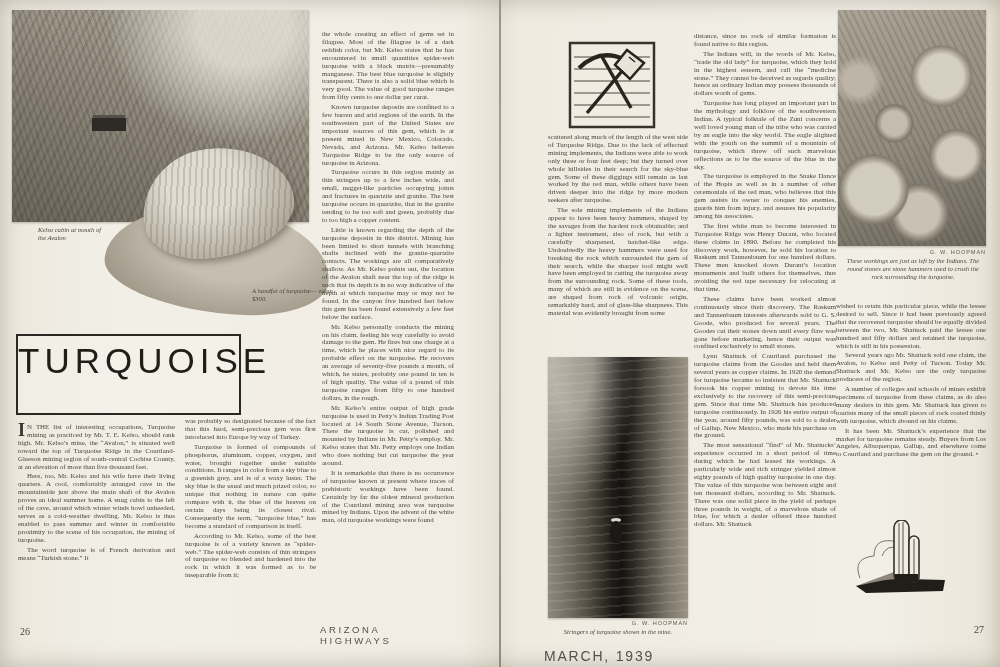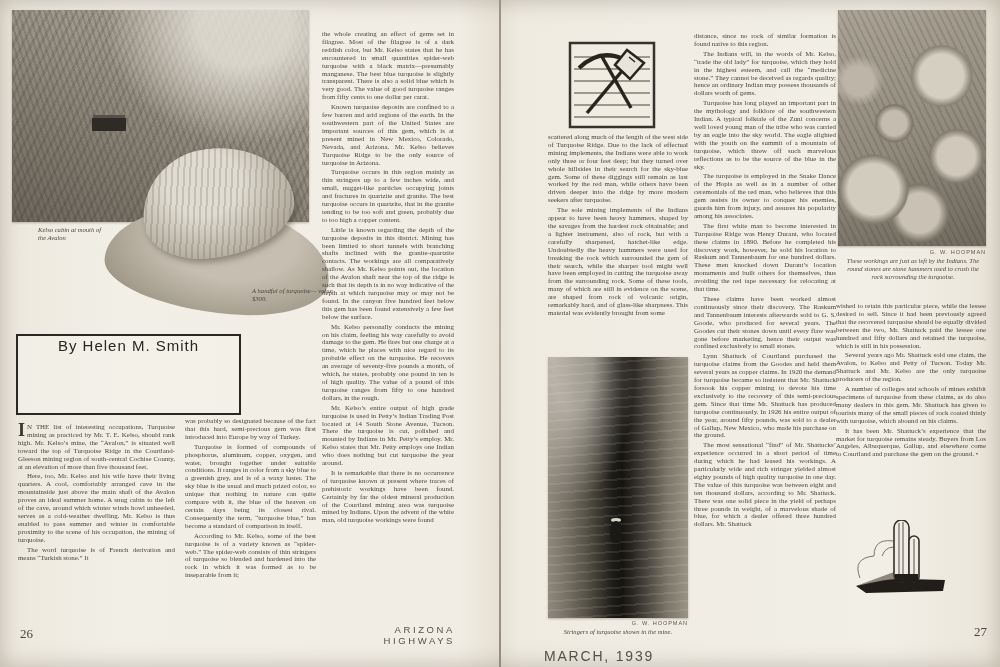--- a/index.html
+++ b/index.html
@@ -47,21 +47,21 @@
     background:
       radial-gradient(circle at 24% 76%,#d2ccbf 0 12%,#837c6f 16%,rgba(0,0,0,0) 17%),
       radial-gradient(circle at 55% 86%,#c9c2b4 0 9%,#7d7669 13%,rgba(0,0,0,0) 14%),
       radial-gradient(circle at 80% 62%,#cfc8bb 0 10%,#837c6f 14%,rgba(0,0,0,0) 15%),
       radial-gradient(circle at 38% 48%,#c4bdaf 0 8%,#7d7669 12%,rgba(0,0,0,0) 13%),
       radial-gradient(circle at 70% 28%,#d5cfc2 0 11%,#8a8376 15%,rgba(0,0,0,0) 16%),
       radial-gradient(circle at 14% 30%,#bdb6a8 0 7%,rgba(0,0,0,0) 12%),
       repeating-linear-gradient(64deg,rgba(40,36,30,.14) 0 2px,rgba(0,0,0,0) 2px 6px),
       linear-gradient(160deg,#aba496 0%,#918a7d 55%,#6f695e 100%);}
   
-  .pagenum{position:absolute;font-size:13px;color:#4a443c;}
+  .pagenum{position:absolute;font-size:10px;color:#4a443c;}
   .deco{position:absolute;font-family:"Liberation Sans",sans-serif;font-size:9.5px;letter-spacing:2.6px;color:#55504a;}
   .deco.small{font-size:14px;letter-spacing:1.8px;}
   .illo{position:absolute;}
 </style>
 </head>
 <body>
 
 <div class="spread">
 
   <div>
@@ -73,21 +73,21 @@
     <div class="photo photo-hand">
       <div class="hand-palm"></div>
       <div class="hand-rock"></div>
     </div>
 
     <div class="cap" style="left:38px;top:226px;width:72px;">Kelso cabin at mouth of the Avalon</div>
 
     <div class="cap" style="left:252px;top:287px;width:84px;">A handful of turquoise— value $300.</div>
 
     <div class="title-box">
-      <div class="byline">By Helen M. Smith</div>
+      <h1>TURQUOISE</h1>
     </div>
 
     <div class="col" style="left:18px;top:423px;width:157px;">
       <p class="cont"><span class="dropcap">I</span><span>N THE list of interesting occupations, Turquoise mining as practiced by Mr. T. E. Kelso, should rank high. Mr. Kelso’s mine, the “Avalon,” is situated well toward the top of Turquoise Ridge in the Courtland-Gleeson mining region of south-central Cochise County, at an elevation of more than five thousand feet.</span></p>
       <p>Here, too, Mr. Kelso and his wife have their living quarters. A cool, comfortably arranged cave in the mountainside just above the main shaft of the Avalon proves an ideal summer home. A snug cabin to the left of the cave, around which winter winds howl unheeded, serves as a cold-weather dwelling. Mr. Kelso is thus enabled to pass summer and winter in comfortable proximity to the scene of his occupation, the mining of turquoise.</p>
       <p>The word turquoise is of French derivation and means “Turkish stone.” It</p>
     </div>
 
     <div class="col" style="left:185px;top:417px;width:131px;">
       <p class="cont">was probably so designated because of the fact that this hard, semi-precious gem was first introduced into Europe by way of Turkey.</p>
@@ -99,21 +99,21 @@
       <p class="cont">the whole creating an effect of gems set in filagree. Most of the filagree is of a dark reddish color, but Mr. Kelso states that he has encountered in small quantities spider-web turquoise with a black matrix—presumably manganese. The best blue turquoise is slightly transparent. There is also a solid blue which is very good. The value of good turquoise ranges from fifty cents to one dollar per carat.</p>
       <p>Known turquoise deposits are confined to a few barren and arid regions of the earth. In the southwestern part of the United States are important sources of this gem, which is at present mined in New Mexico, Colorado, Nevada, and Arizona. Mr. Kelso believes Turquoise Ridge to be the only source of turquoise in Arizona.</p>
       <p>Turquoise occurs in this region mainly as thin stringers up to a few inches wide, and small, nugget-like particles occupying joints and fractures in quartzite and granite. The best turquoise occurs in quartzite, that in the granite tending to be too soft and green, probably due to too high a copper content.</p>
       <p>Little is known regarding the depth of the turquoise deposits in this district. Mining has been limited to short tunnels with branching shafts inclined with the granite-quartzite contacts. The workings are all comparatively shallow. As Mr. Kelso points out, the location of the Avalon shaft near the top of the ridge is such that its depth is in no way indicative of the depth at which turquoise may or may not be found. In the canyon five hundred feet below this gem has been found extensively a few feet below the surface.</p>
       <p>Mr. Kelso personally conducts the mining on his claim, feeling his way carefully to avoid damage to the gem. He fires but one charge at a time, which he places with nice regard to its probable effect on the turquoise. He recovers an average of seventy-five pounds a month, of which, he states, probably one pound in ten is of high quality. The value of a pound of this turquoise ranges from fifty to one hundred dollars, in the rough.</p>
       <p>Mr. Kelso’s entire output of high grade turquoise is used in Petty’s Indian Trading Post located at 14 South Stone Avenue, Tucson. There the turquoise is cut, polished and mounted by Indians in Mr. Petty’s employ. Mr. Kelso states that Mr. Petty employs one Indian who does nothing but cut turquoise the year around.</p>
       <p>It is remarkable that there is no occurrence of turquoise known at present where traces of prehistoric workings have been found. Certainly by far the oldest mineral production of the Courtland mining area was turquoise mined by Indians. Upon the advent of the white man, old turquoise workings were found</p>
     </div>
 
     <div class="pagenum" style="left:20px;top:626px;">26</div>
-    <div class="deco" style="left:320px;top:624px;width:135px;text-align:right;">ARIZONA HIGHWAYS</div>
+    <div class="deco" style="left:320px;top:624px;width:135px;">ARIZONA HIGHWAYS</div>
   </div>
 
   <div class="gutter"></div>
 
   <div>
 
     <svg class="illo" style="left:567px;top:40px;" width="90" height="90" viewBox="0 0 90 90">
       <rect x="3" y="3" width="84" height="84" fill="#f0ece2" stroke="#37332c" stroke-width="2.5"></rect>
       <line x1="7" y1="17" x2="83" y2="17" stroke="#4d473c" stroke-width="1"></line>
       <line x1="7" y1="29" x2="83" y2="29" stroke="#4d473c" stroke-width="1"></line>

